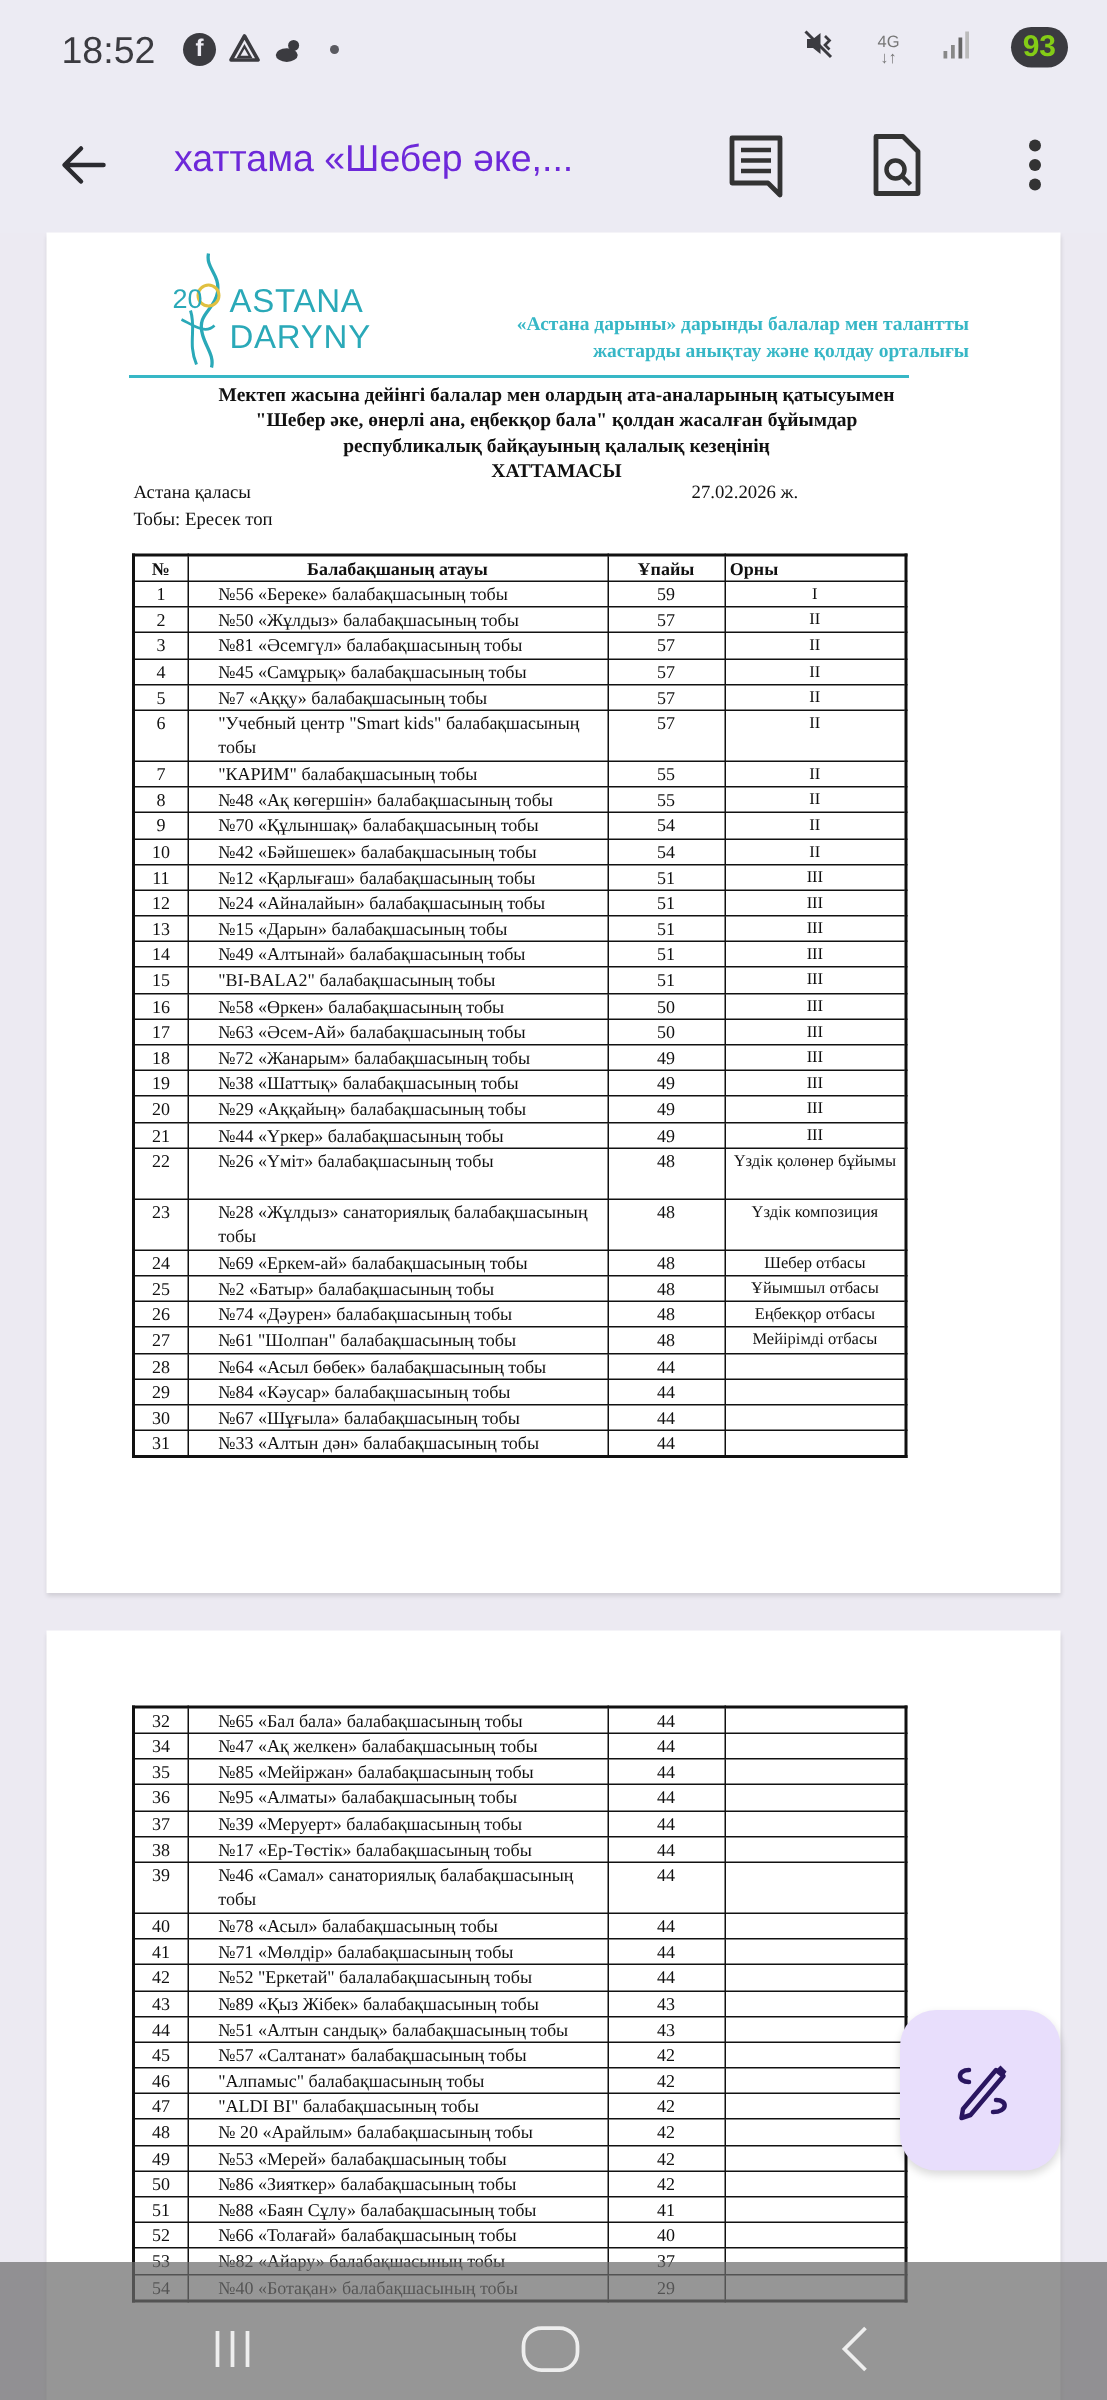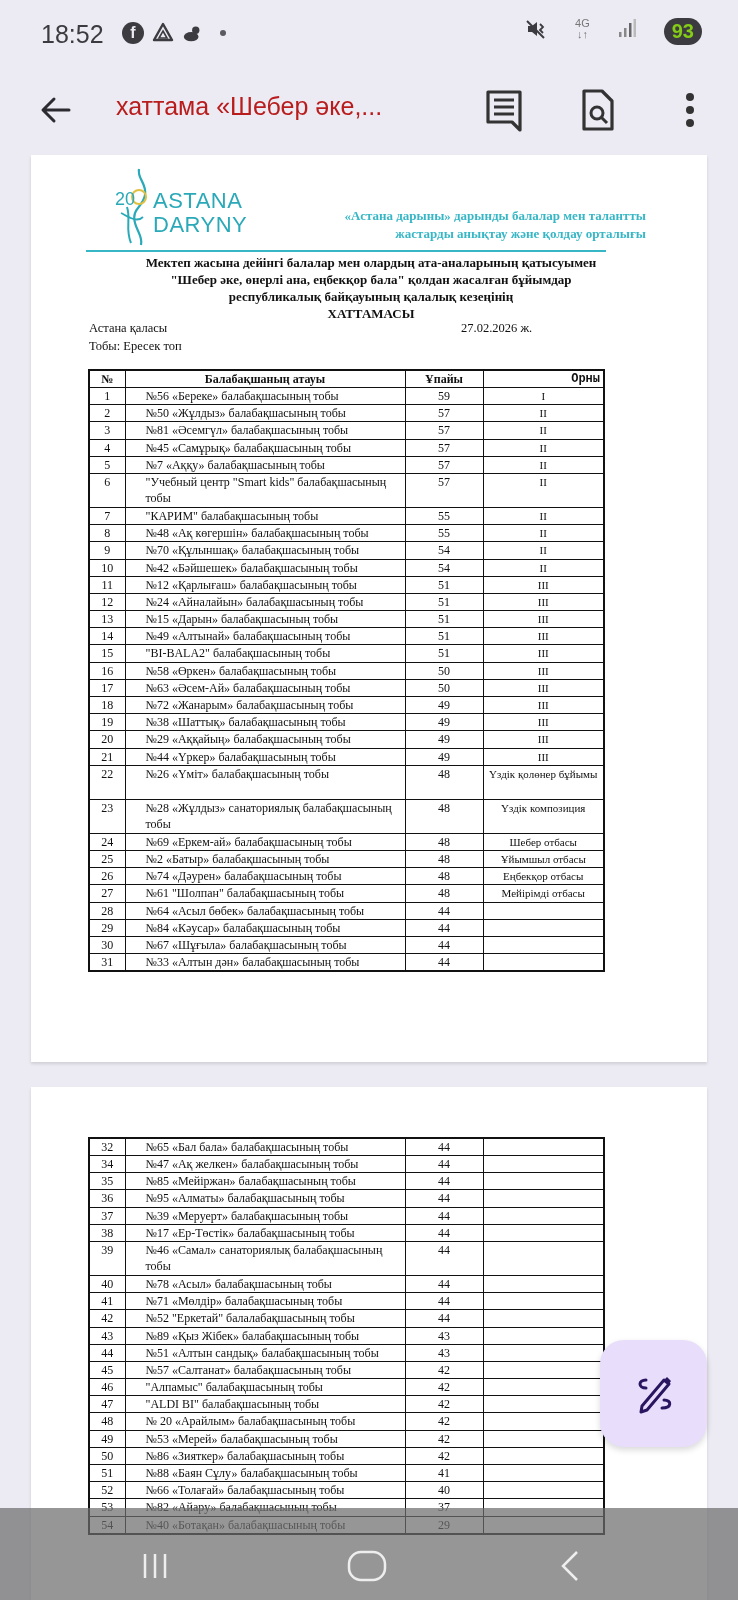--- a/index.html
+++ b/index.html
@@ -5,44 +5,44 @@
   * { box-sizing: border-box; margin: 0; padding: 0; }
   html, body { width: 738px; height: 1600px; overflow: hidden; }
   body { background: #eceaf2; font-family: "Liberation Sans", sans-serif; position: relative; }
 
   .statusbar { position: absolute; top: 0; left: 0; width: 738px; height: 70px; background: #ecebf3; }
   .statusbar .time { position: absolute; left: 41px; top: 20px; font-size: 25px; color: #3b3b40; }
   .sb-icons-left { position: absolute; left: 122px; top: 22px; display: flex; gap: 8px; align-items: center; }
   .sb-ic { width: 22px; height: 22px; display: inline-flex; align-items: center; justify-content: center; color: #3b3b40; font-size: 18px; }
   .fb { background: #3b3b40; border-radius: 50%; color: #ecebf3; font-weight: bold; font-size: 16px; width: 22px; height: 22px; }
   .dot { width: 6px; height: 6px; background: #5a5a60; border-radius: 50%; margin-left: 8px; }
-  .sb-right { position: absolute; right: 36px; top: 18px; display: flex; align-items: flex-start; gap: 28px; color: #4b4b50; }
+  .sb-right { position: absolute; right: 26px; top: 18px; display: flex; align-items: flex-end; gap: 28px; color: #4b4b50; }
   .batt { background: #3b3b40; color: #84cc16; border-radius: 16px; padding: 2px 8px; font-size: 20px; font-weight: bold; }
   .net { font-size: 11px; line-height: 11px; text-align: center; color: #777; }
 
   .appbar { position: absolute; top: 70px; left: 0; width: 738px; height: 85px; background: #ecebf3; }
   .back { position: absolute; left: 36px; top: 20px; width: 40px; height: 40px; }
-  .title { position: absolute; left: 116px; top: 22px; font-size: 25px; color: #b91c1c; white-space: nowrap; }
+  .title { position: absolute; left: 116px; top: 22px; font-size: 25px; color: #6d28d9; white-space: nowrap; }
   .ab-ic { position: absolute; top: 18px; width: 44px; height: 44px; display:flex; align-items:center; justify-content:center; }
 
   .page { position: absolute; left: 31px; width: 676px; background: #fff; box-shadow: 0 2px 3px rgba(0,0,0,0.12); }
   .page1 { top: 155px; height: 907px; }
   .page2 { top: 1087px; height: 520px; }
 
   .logo { position: absolute; left: 82px; top: 12px; width: 150px; height: 80px; }
   .logo .word { position: absolute; left: 40px; font-size: 22px; color: #2aa9b8; letter-spacing: 0.5px; line-height: 24px; }
   .org { position: absolute; left: 255px; top: 52px; width: 360px; text-align: right; font-family: "Liberation Serif", serif; font-weight: bold; font-size: 13px; color: #37b7c6; line-height: 18px; }
   .hr { position: absolute; left: 55px; top: 95px; width: 520px; height: 2px; background: #37b7c6; }
   .heading { position: absolute; left: 40px; top: 99px; width: 600px; text-align: center; font-family: "Liberation Serif", serif; font-weight: bold; font-size: 13px; line-height: 17px; color: #111; }
   .meta { position: absolute; font-family: "Liberation Serif", serif; font-size: 12.5px; color: #111; }
 
   table { position: absolute; left: 57px; border-collapse: collapse; font-family: "Liberation Serif", serif; font-size: 12px; color: #111; table-layout: fixed; }
   td, th { border: 1.5px solid #111; padding: 0 3px; height: 17.2px; line-height: 16px; vertical-align: top; overflow: hidden; white-space: nowrap; }
   th { font-weight: bold; text-align: center; }
-  th.place { text-align: right; font-family: Liberation Mono, monospace; }
+  th.place { text-align: left; }
   td.n { text-align: center; }
   td.s { text-align: center; }
   td.p { text-align: center; font-size: 11px; }
   td.name { white-space: normal; padding-left: 20px; }
   tr.tall td { height: 34px; }
   table { border: 2px solid #111; }
 
   .fab { position: absolute; left: 600px; top: 1340px; width: 107px; height: 107px; background: #e8defc; border-radius: 24px; box-shadow: 0 3px 6px rgba(0,0,0,0.15); display:flex; align-items:center; justify-content:center; }
 
   .navbar { position: absolute; left: 0; top: 1508px; width: 738px; height: 92px; background: rgba(110,110,110,0.72); }

